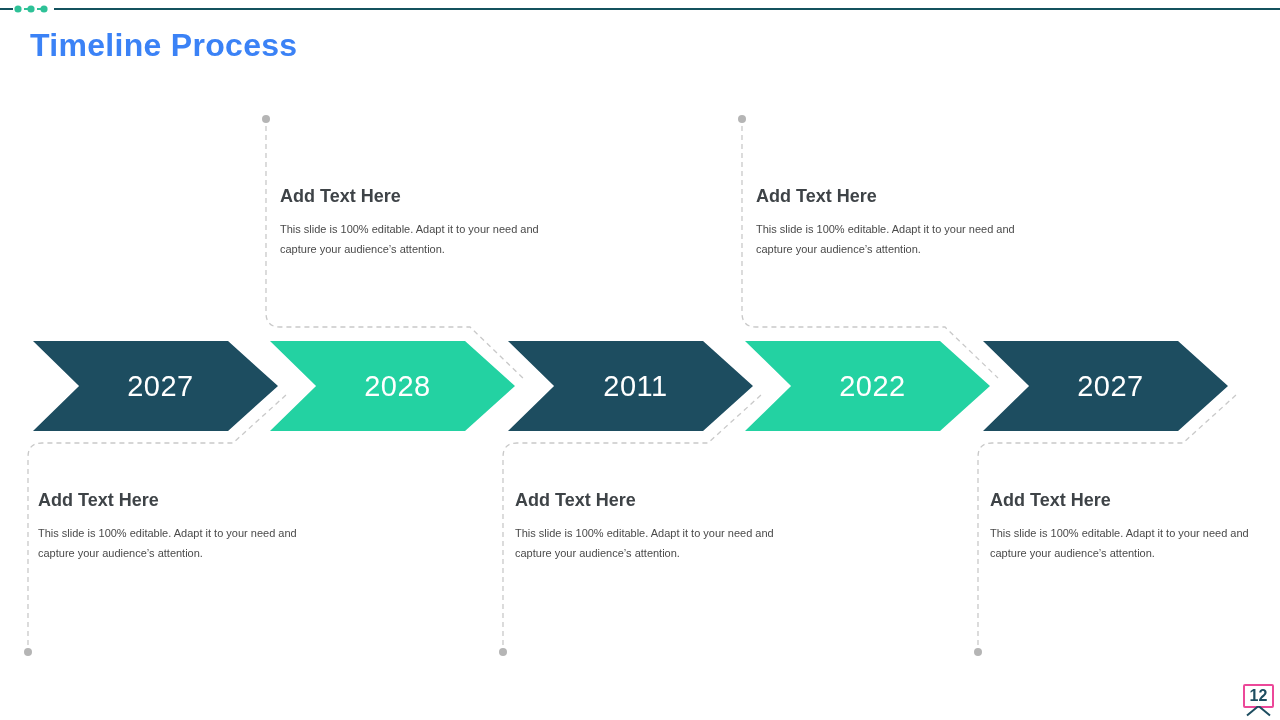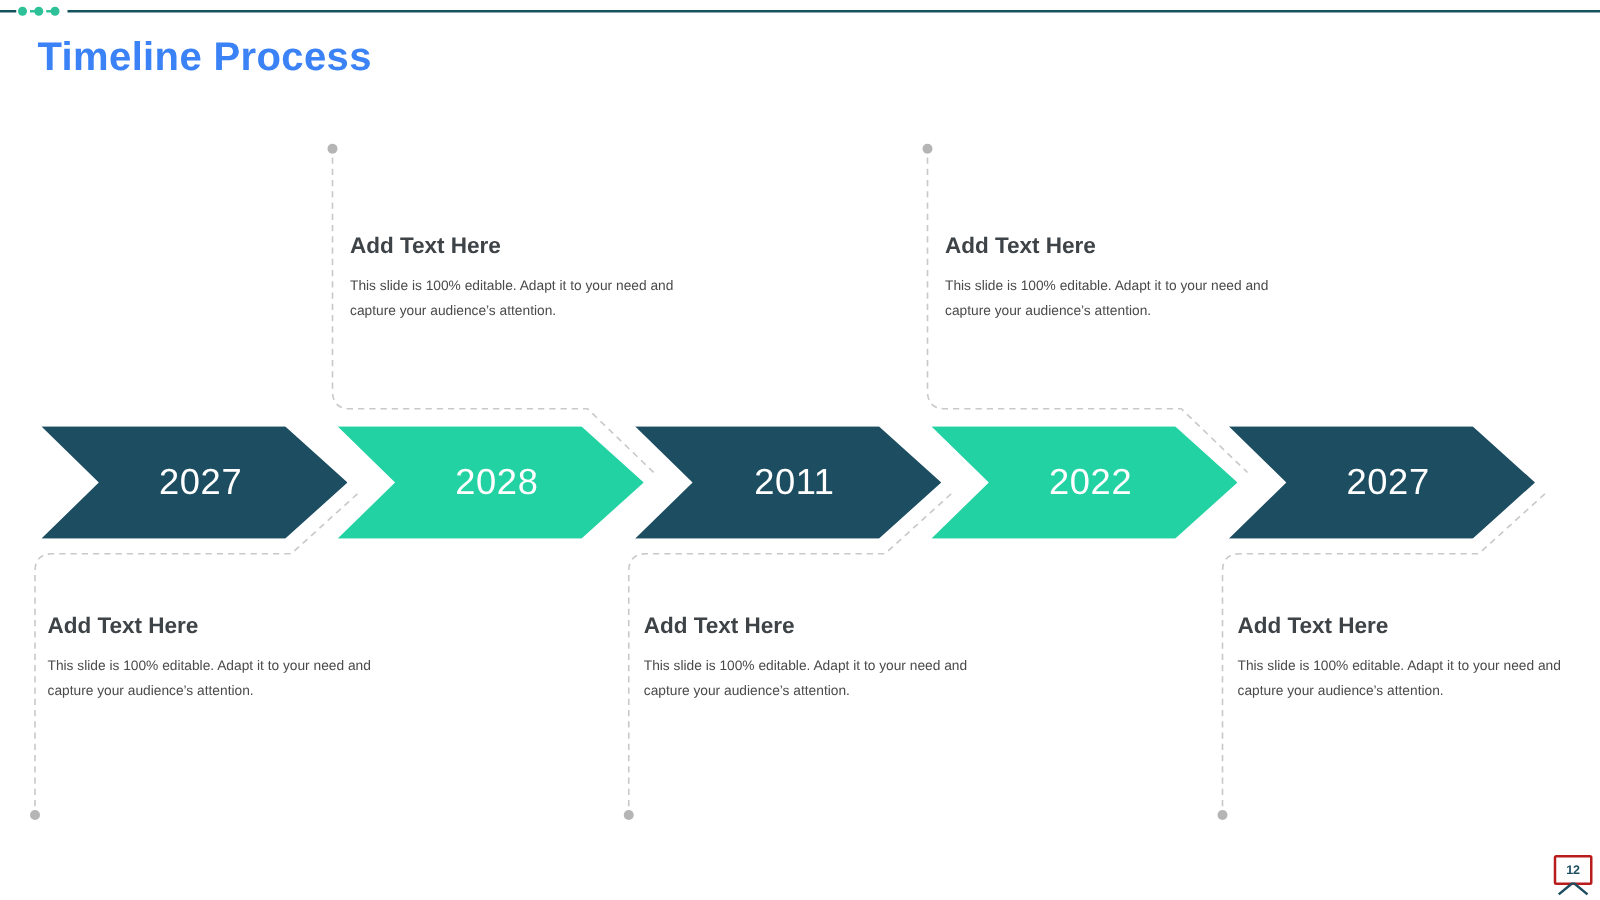--- a/index.html
+++ b/index.html
@@ -27,23 +27,23 @@
   .year{color:#ffffff;font-size:29px;font-weight:400;letter-spacing:.5px;padding-left:10px;}
   
   .tblock{position:absolute;width:272px;margin-top:16px;}
   .tblock.top{top:170px;}
   .tblock.bottom{top:474px;}
   .tblock h3{margin:0 0 12px 0;font-size:18px;font-weight:700;color:#3E4347;}
   .tblock p{margin:0;font-size:11px;line-height:20px;color:#4A4A4A;}
   
   .page-box{
     position:absolute;left:1243px;top:684px;width:31px;height:24px;box-sizing:border-box;
-    border:2px solid #b91c1c;border-radius:2px;background:#fff;
+    border:2px solid #ec4899;border-radius:2px;background:#fff;
     display:flex;align-items:center;justify-content:center;
-    font-size:10px;font-weight:700;color:#1D4D60;
+    font-size:16px;font-weight:700;color:#1D4D60;
   }
   .page-legs{position:absolute;left:1243px;top:706px;}
 </style>
 </head>
 <body>
 
 <div class="slide">
 
   <svg class="topbar" width="1280" height="20" viewBox="0 0 1280 20">
     <line x1="0" y1="9" x2="13" y2="9" stroke="#14525E" stroke-width="2"></line>

